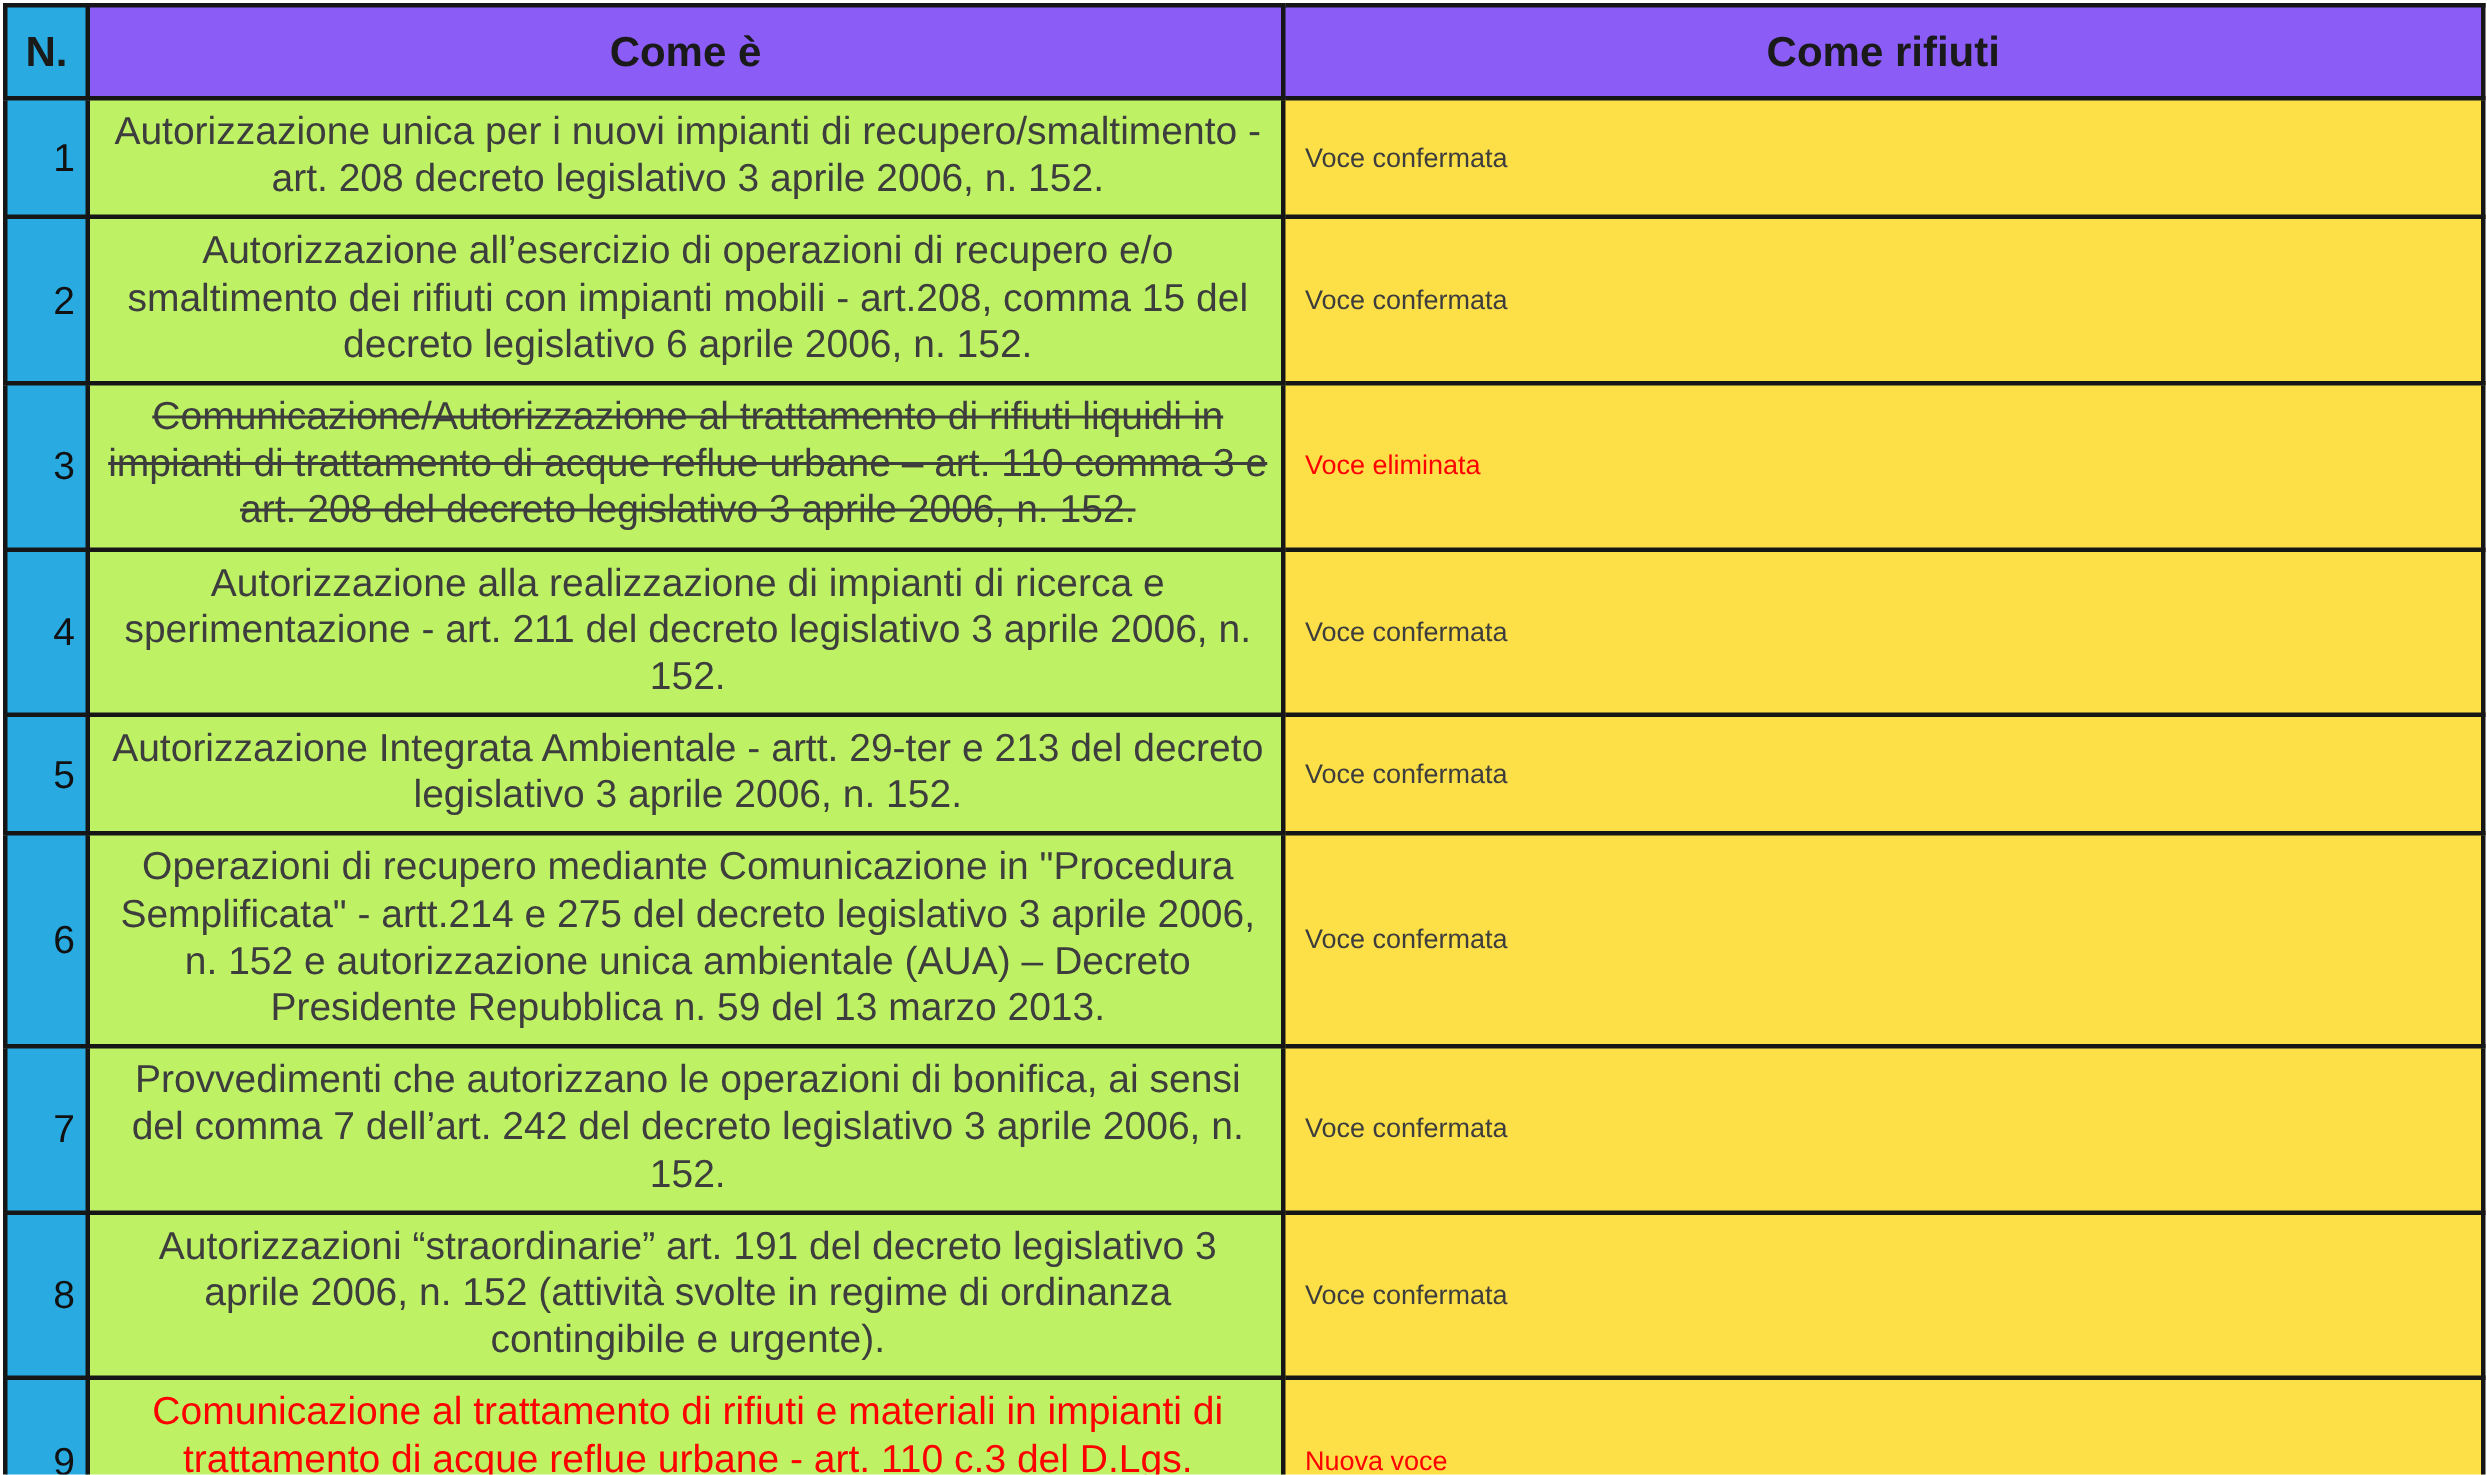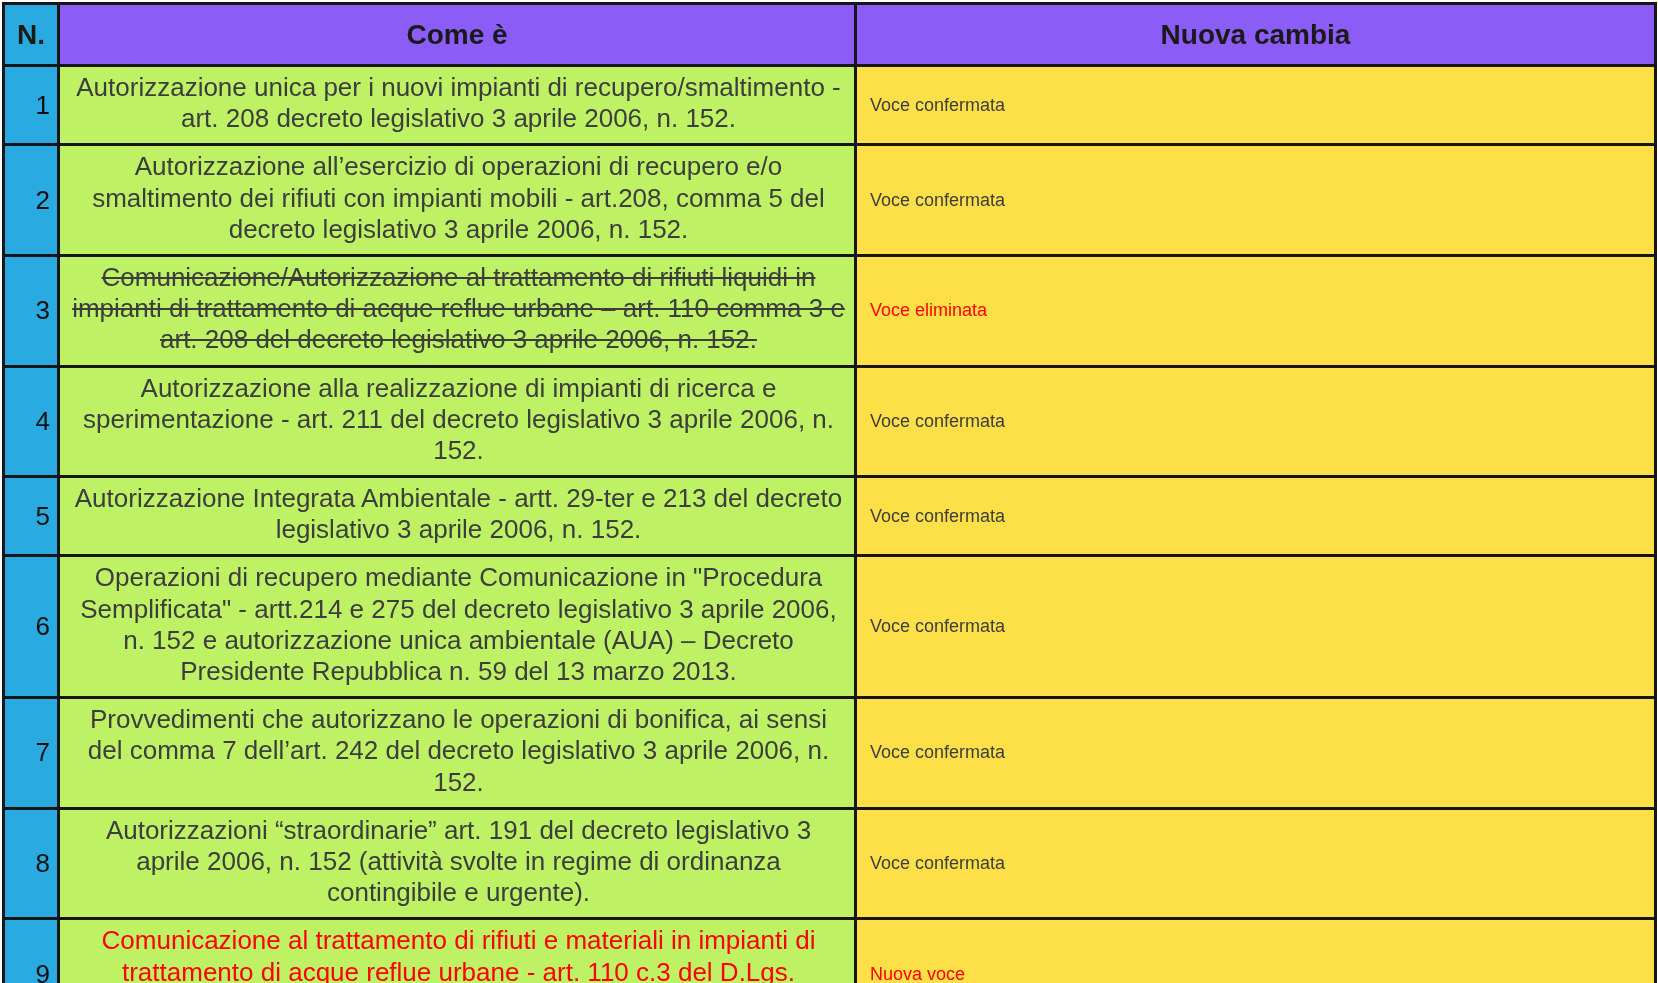--- a/index.html
+++ b/index.html
@@ -81,32 +81,32 @@
   <table class="compare">
     <colgroup>
       <col class="c-n">
       <col class="c-was">
       <col class="c-now">
     </colgroup>
     <thead>
       <tr>
         <th class="n-head">N.</th>
         <th>Come è</th>
-        <th>Nuova cambia</th>
+        <th>Come rifiuti</th>
       </tr>
     </thead>
     <tbody>
       <tr class="row-confirmed">
         <td class="ncell">1</td>
         <td class="desc"><span class="txt">Autorizzazione unica per i nuovi impianti di recupero/smaltimento - art. 208 decreto legislativo 3 aprile 2006, n. 152.</span></td>
         <td class="change">Voce confermata</td>
       </tr>
       <tr class="row-confirmed">
         <td class="ncell">2</td>
-        <td class="desc"><span class="txt">Autorizzazione all’esercizio di operazioni di recupero e/o smaltimento dei rifiuti con impianti mobili - art.208, comma 5 del decreto legislativo 3 aprile 2006, n. 152.</span></td>
+        <td class="desc"><span class="txt">Autorizzazione all’esercizio di operazioni di recupero e/o smaltimento dei rifiuti con impianti mobili - art.208, comma 15 del decreto legislativo 6 aprile 2006, n. 152.</span></td>
         <td class="change">Voce confermata</td>
       </tr>
       <tr class="row-deleted">
         <td class="ncell">3</td>
         <td class="desc"><span class="txt">Comunicazione/Autorizzazione al trattamento di rifiuti liquidi in impianti di trattamento di acque reflue urbane – art. 110 comma 3 e art. 208 del decreto legislativo 3 aprile 2006, n. 152.</span></td>
         <td class="change">Voce eliminata</td>
       </tr>
       <tr class="row-confirmed">
         <td class="ncell">4</td>
         <td class="desc"><span class="txt">Autorizzazione alla realizzazione di impianti di ricerca e sperimentazione - art. 211 del decreto legislativo 3 aprile 2006, n. 152.</span></td>

